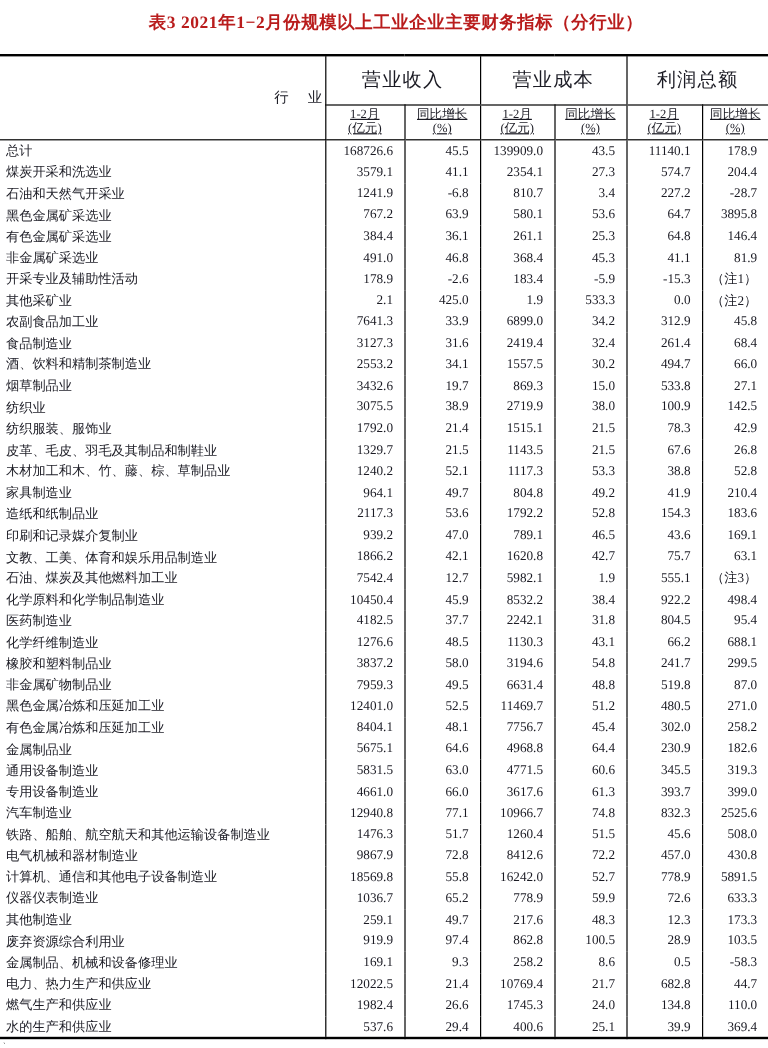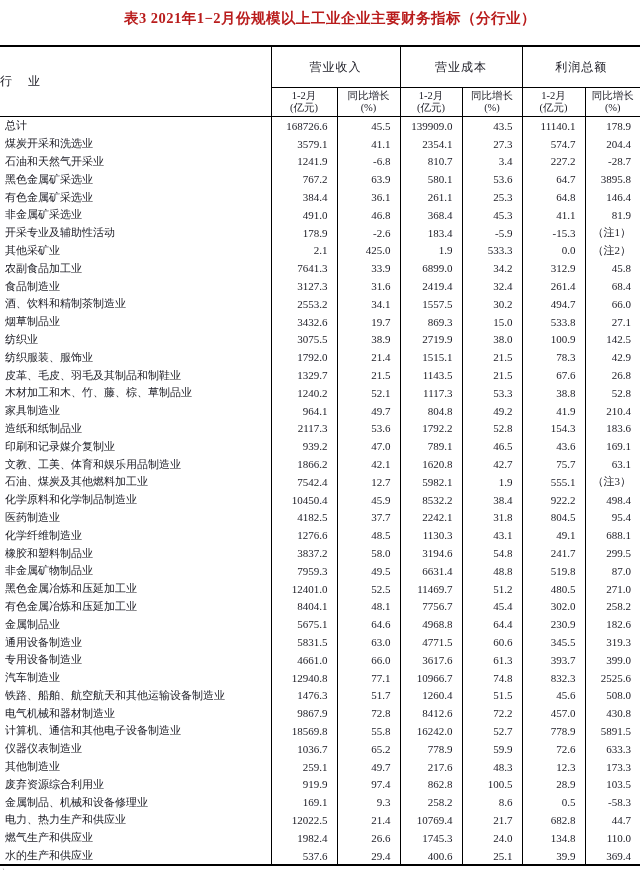--- a/index.html
+++ b/index.html
@@ -24,36 +24,36 @@
     width:640px;
     border-collapse:collapse;
     table-layout:fixed;
     border-top:2px solid #000;
     border-bottom:2px solid #000;
   }
   .tbl th,.tbl td{margin:0;padding:0;font-weight:normal;}
   .th-industry{
     border-right:1px solid #000;
     border-bottom:1px solid #000;
-    text-align:left;vertical-align:middle;
+    text-align:right;vertical-align:middle;
     font-size:12px;letter-spacing:2px;
   }
   .th-group{
     height:40px;
     border-left:1px solid #000;
     border-bottom:1px solid #000;
     text-align:center;vertical-align:middle;
-    font-size:12px;letter-spacing:1px;
+    font-size:16px;letter-spacing:1px;
   }
   .th-sub{
     height:28px;
     border-left:1px solid #000;
     border-bottom:1px solid #000;
     text-align:center;vertical-align:middle;
-    font-size:10.5px;line-height:12.5px;
+    font-size:10.5px;line-height:12.5px;text-decoration:underline;
   }
   .tbl tbody td{
     height:17.8px;
     font-size:11px;
     vertical-align:middle;
     white-space:nowrap;
     overflow:hidden;
   }
   td.industry{padding-left:5px;}
   td.industry.indent{}
@@ -326,21 +326,21 @@
           <td class="num">31.8</td>
           <td class="num">804.5</td>
           <td class="num">95.4</td>
         </tr>
         <tr>
           <td class="industry indent">化学纤维制造业</td>
           <td class="num">1276.6</td>
           <td class="num">48.5</td>
           <td class="num">1130.3</td>
           <td class="num">43.1</td>
-          <td class="num">49.1</td>
+          <td class="num">66.2</td>
           <td class="num">688.1</td>
         </tr>
         <tr>
           <td class="industry indent">橡胶和塑料制品业</td>
           <td class="num">3837.2</td>
           <td class="num">58.0</td>
           <td class="num">3194.6</td>
           <td class="num">54.8</td>
           <td class="num">241.7</td>
           <td class="num">299.5</td>

